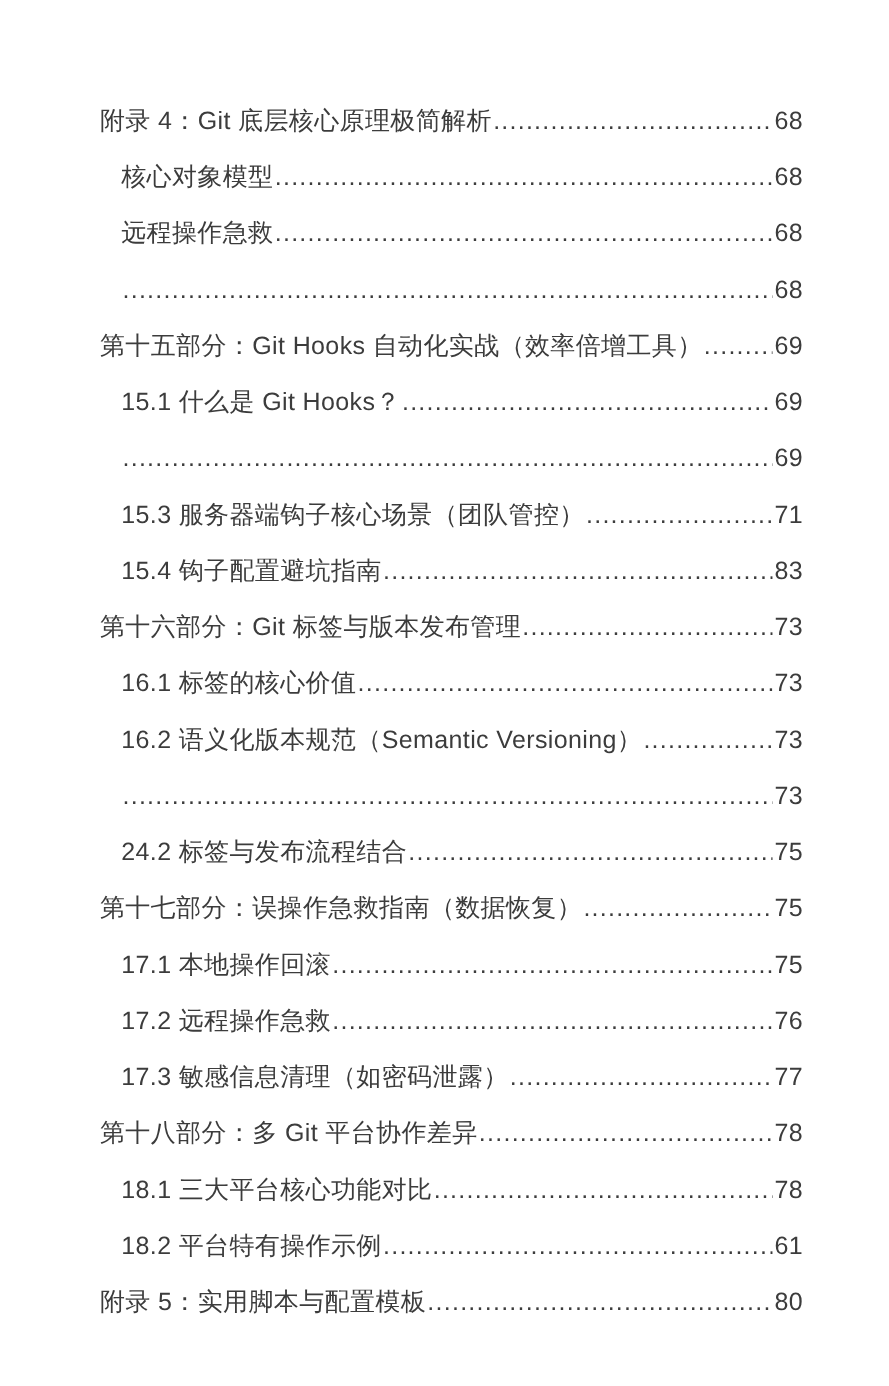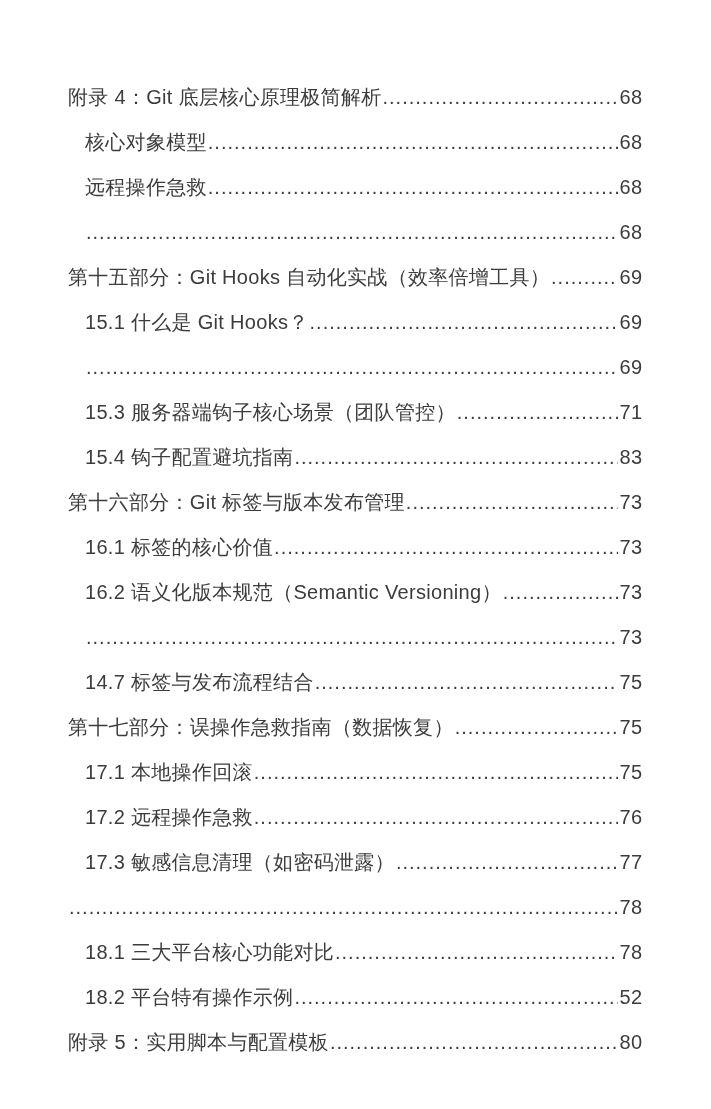--- a/index.html
+++ b/index.html
@@ -28,20 +28,21 @@
   }
   .toc-row{
     display:flex;
     align-items:baseline;
     height:45px;
     line-height:45px;
     font-size:20px;
     color:var(--text-color);
     letter-spacing:0.3px;
     cursor:pointer;
+    margin-left:12px;
   }
   .toc-row.lvl2{
     padding-left:17px;
   }
   .toc-text{
     white-space:nowrap;
     flex:0 0 auto;
   }
   .toc-dots{
     flex:1 1 auto;
@@ -119,21 +120,21 @@
       <div class="toc-row lvl2">
         <span class="toc-text">16.2 语义化版本规范（Semantic Versioning）</span>
         <span class="toc-dots">................................................................................................................................................................</span>
         <span class="toc-page-num">73</span>
       </div>
       <div class="toc-row lvl2">
         <span class="toc-dots">................................................................................................................................................................</span>
         <span class="toc-page-num">73</span>
       </div>
       <div class="toc-row lvl2">
-        <span class="toc-text">14.7 标签与发布流程结合</span>
+        <span class="toc-text">24.2 标签与发布流程结合</span>
         <span class="toc-dots">................................................................................................................................................................</span>
         <span class="toc-page-num">75</span>
       </div>
       <div class="toc-row lvl1">
         <span class="toc-text">第十七部分：误操作急救指南（数据恢复）</span>
         <span class="toc-dots">................................................................................................................................................................</span>
         <span class="toc-page-num">75</span>
       </div>
       <div class="toc-row lvl2">
         <span class="toc-text">17.1 本地操作回滚</span>
@@ -144,32 +145,33 @@
         <span class="toc-text">17.2 远程操作急救</span>
         <span class="toc-dots">................................................................................................................................................................</span>
         <span class="toc-page-num">76</span>
       </div>
       <div class="toc-row lvl2">
         <span class="toc-text">17.3 敏感信息清理（如密码泄露）</span>
         <span class="toc-dots">................................................................................................................................................................</span>
         <span class="toc-page-num">77</span>
       </div>
       <div class="toc-row lvl1">
+        <span class="toc-text">第十八部分：多 Git 平台协作差异</span>
         <span class="toc-dots">................................................................................................................................................................</span>
         <span class="toc-page-num">78</span>
       </div>
       <div class="toc-row lvl2">
         <span class="toc-text">18.1 三大平台核心功能对比</span>
         <span class="toc-dots">................................................................................................................................................................</span>
         <span class="toc-page-num">78</span>
       </div>
       <div class="toc-row lvl2">
         <span class="toc-text">18.2 平台特有操作示例</span>
         <span class="toc-dots">................................................................................................................................................................</span>
-        <span class="toc-page-num">52</span>
+        <span class="toc-page-num">61</span>
       </div>
       <div class="toc-row lvl1">
         <span class="toc-text">附录 5：实用脚本与配置模板</span>
         <span class="toc-dots">................................................................................................................................................................</span>
         <span class="toc-page-num">80</span>
       </div>
     </nav>
 </div>
 
 </body></html>

